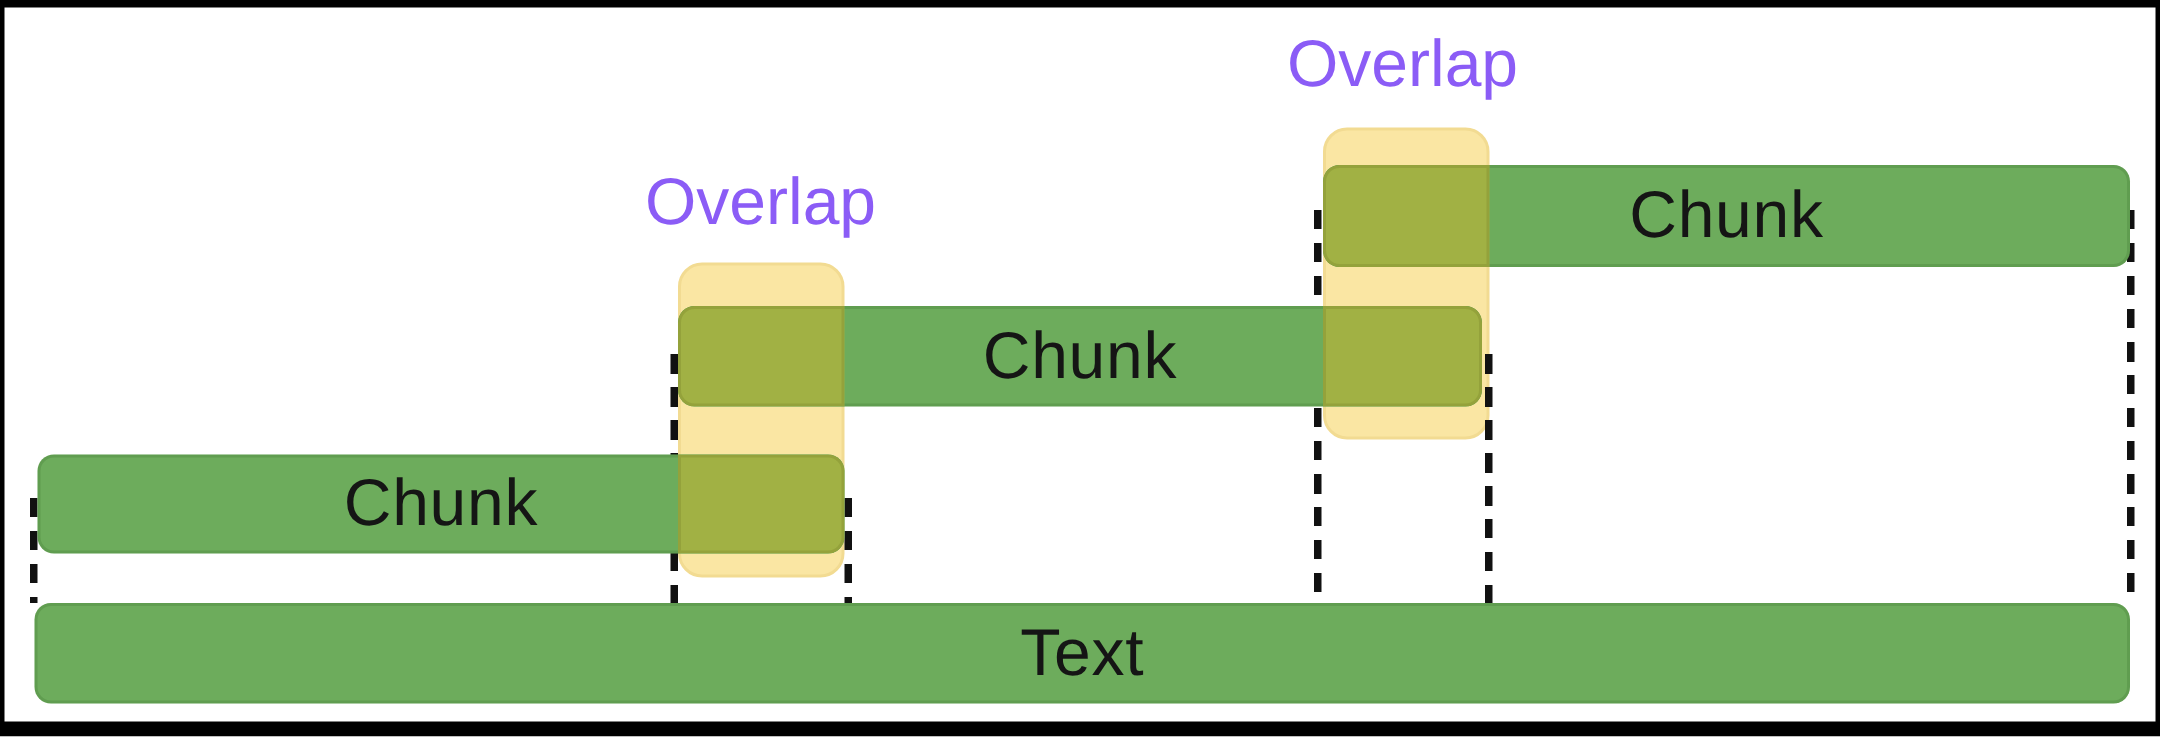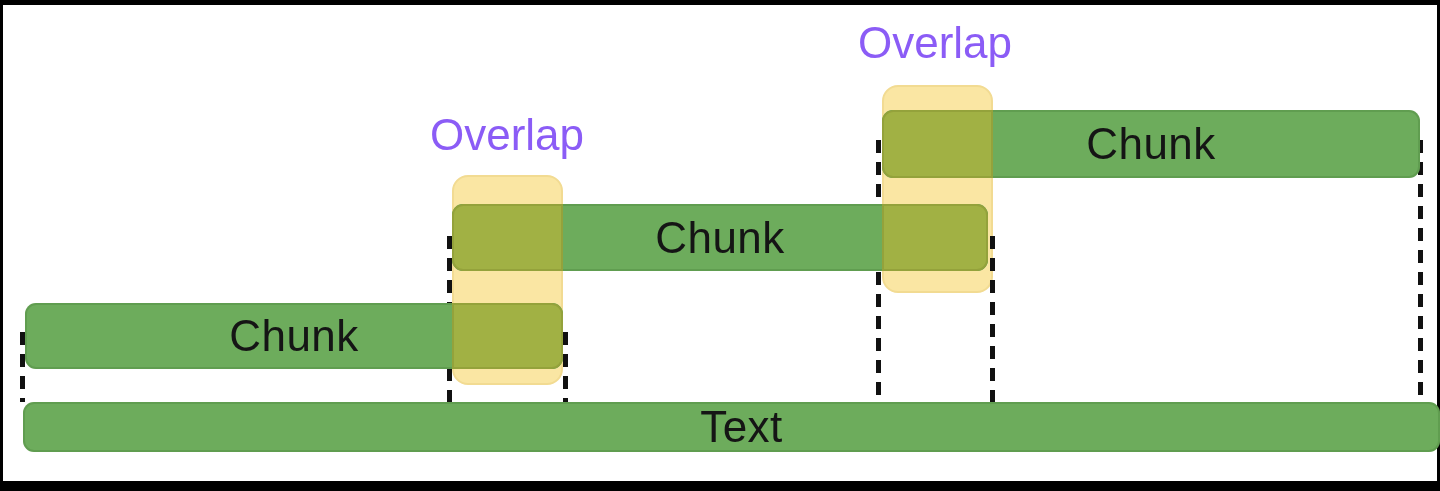--- a/index.html
+++ b/index.html
@@ -79,21 +79,21 @@
     letter-spacing: 0.5px;
     white-space: nowrap;
   }
   .bar.c1 { left: 25px;  top: 303px; width: 538px;  height: 66px; }
   .bar.c1 .olive.o1 { left: 427px; width: 111px; border-radius: 0 11px 11px 0; }
   .bar.c2 { left: 452px; top: 204px; width: 536px;  height: 67px; }
   .bar.c2 .olive.o1 { left: 0;     width: 111px; border-radius: 11px 0 0 11px; }
   .bar.c2 .olive.o2 { left: 430px; width: 106px; border-radius: 0 11px 11px 0; }
   .bar.c3 { left: 882px; top: 110px; width: 538px;  height: 68px; }
   .bar.c3 .olive.o1 { left: 0;     width: 111px; border-radius: 11px 0 0 11px; }
-  .bar.text-bar { left: 23px; top: 402px; width: 1397px; height: 50px; padding-left: 20px; }
+  .bar.text-bar { left: 23px; top: 402px; width: 1397px; height: 67px; }
 
   
   .overlap-caption {
     position: absolute;
     transform: translateX(-50%);
     font-size: 44px;
     color: #8b5cf6;
     white-space: nowrap;
   }
   .overlap-caption.oc1 { left: 507px; top: 110px; }

